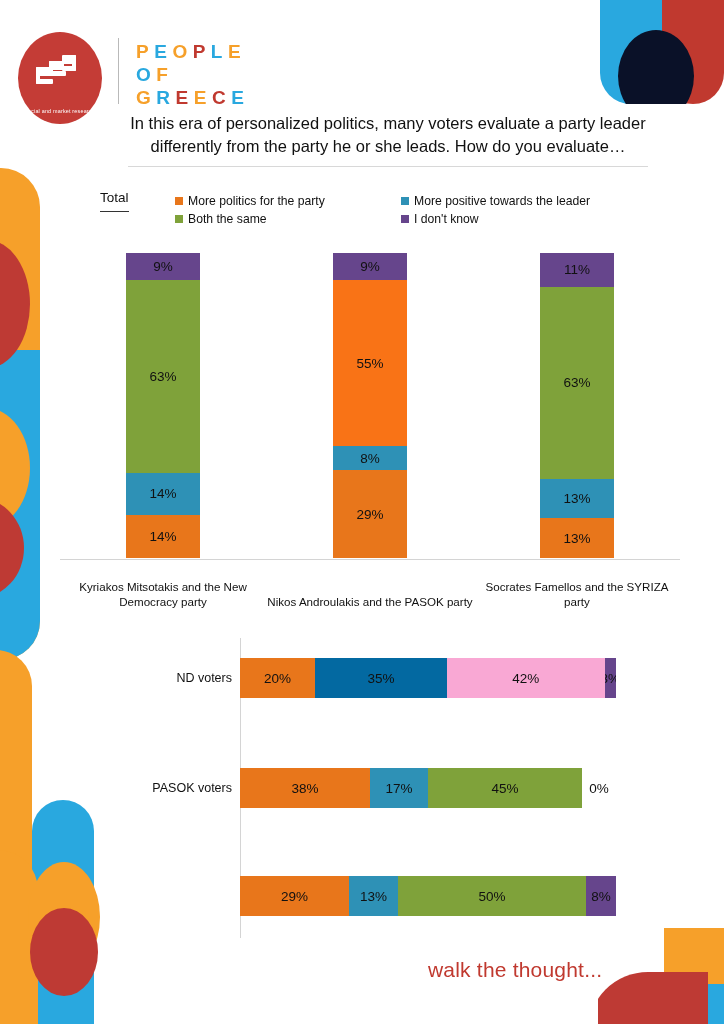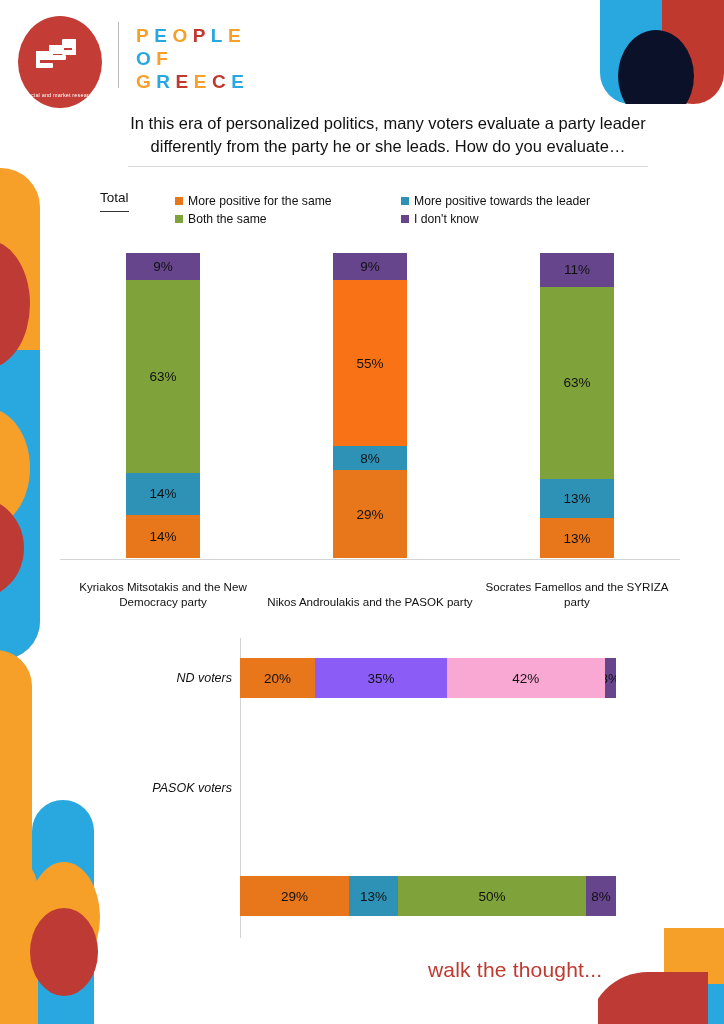--- a/index.html
+++ b/index.html
@@ -33,21 +33,21 @@
   #ll-orange-ov{left:28px;top:862px;width:72px;height:110px;background:#F6A02A;border-radius:50%;}
   #ll-red{left:30px;top:908px;width:68px;height:88px;background:#BE3A34;border-radius:50%;}
 
   
   #br-wrap{right:0;bottom:0;width:126px;height:96px;overflow:hidden;}
   #br-orange{position:absolute;right:0;top:-58px;width:60px;height:118px;background:#F6A02A;border-radius:30px 30px 0 0;}
   #br-blue{position:absolute;right:0;top:56px;width:60px;height:90px;background:#29A8DF;}
   #br-red{position:absolute;right:16px;top:44px;width:120px;height:120px;background:#BE3A34;border-radius:60px 0 0 0;}
 
   
-  #header{position:absolute;left:0;top:0;width:724px;height:112px;}
+  #header{position:absolute;left:0;top:16px;width:724px;height:112px;}
   #logo-badge{position:absolute;left:18px;top:16px;width:84px;height:92px;background:#C43C36;border-radius:50%;
               display:flex;flex-direction:column;align-items:center;justify-content:flex-end;padding-bottom:9px;box-sizing:border-box;}
   #logo-mark{position:absolute;left:50%;top:20px;transform:translateX(-50%);}
   #logo-sub{font-size:5.4px;line-height:7px;color:#ffffff;text-align:center;letter-spacing:.2px;width:70px;}
   #logo-divider{position:absolute;left:118px;top:22px;width:1px;height:66px;background:#b9b9b9;}
   #wordmark{position:absolute;left:136px;top:24px;line-height:23px;}
   .wm-row{font-size:19px;font-weight:bold;letter-spacing:5.5px;white-space:nowrap;}
   .wm-l{display:inline-block;}
 
   
@@ -72,21 +72,21 @@
         box-sizing:border-box;}
   .vaxis{position:absolute;left:0;bottom:55px;width:100%;height:1px;background:#d4d4d4;}
   .vcat{position:absolute;left:0;bottom:6px;width:100%;text-align:center;font-size:11.6px;
         line-height:15px;color:#111;}
 
   
   #hchart{position:absolute;left:140px;top:638px;width:530px;height:300px;}
   #haxis{position:absolute;left:100px;top:0;width:1px;height:300px;background:#d4d4d4;}
   .hrow{position:absolute;left:0;width:530px;height:40px;}
   .hlabel{position:absolute;left:0;top:0;width:92px;height:40px;display:flex;align-items:center;
-          justify-content:flex-end;font-size:12.5px;color:#111;font-style:italic;}
+          justify-content:flex-end;font-size:12.5px;color:#111;}
   .hbar{position:absolute;left:100px;top:0;width:376px;height:40px;display:flex;}
   .hseg{display:flex;align-items:center;justify-content:center;font-size:13.5px;color:#111;
         box-sizing:border-box;overflow:hidden;}
 
   
   #tagline{position:absolute;left:428px;top:958px;font-size:21px;color:#C0392F;letter-spacing:.2px;}
 </style>
 </head>
 <body>
 
@@ -148,21 +148,21 @@
   </div>
 </div>
 
 <div id="title">In this era of personalized politics, many voters evaluate a party leader differently from the party he or she leads. How do you evaluate…</div>
 <div id="title-rule"></div>
 
 <div id="total-label">Total</div>
 <div id="legend">
   <div class="lg-item">
     <span class="lg-sw" style="background:#E8761B"></span>
-    <span>More positive for the same</span>
+    <span>More politics for the party</span>
   </div>
   <div class="lg-item">
     <span class="lg-sw" style="background:#2E91B6"></span>
     <span>More positive towards the leader</span>
   </div>
   <div class="lg-item">
     <span class="lg-sw" style="background:#7FA23A"></span>
     <span>Both the same</span>
   </div>
   <div class="lg-item">
@@ -205,28 +205,34 @@
   </div>
 </div>
 
 <div id="hchart">
   <div id="haxis"></div>
 
   <div class="hrow" style="top:20px">
     <div class="hlabel">ND voters</div>
     <div class="hbar">
       <div class="hseg" style="background:#E8761B;flex:20">20%</div>
-      <div class="hseg" style="background:#8b5cf6;flex:35">35%</div>
+      <div class="hseg" style="background:#0369a1;flex:35">35%</div>
       <div class="hseg" style="background:#f9a8d4;flex:42">42%</div>
       <div class="hseg" style="background:#66458C;flex:3">3%</div>
     </div>
   </div>
 
   <div class="hrow" style="top:130px">
     <div class="hlabel">PASOK voters</div>
+    <div class="hbar">
+      <div class="hseg" style="background:#E8761B;flex:38">38%</div>
+      <div class="hseg" style="background:#2E91B6;flex:17">17%</div>
+      <div class="hseg" style="background:#7FA23A;flex:45">45%</div>
+      <div class="hseg" style="background: transparent; flex: 0 0 34px; color: rgb(17, 17, 17);">0%</div>
+    </div>
   </div>
 
   <div class="hrow" style="top:238px">
     <div class="hbar">
       <div class="hseg" style="background:#E8761B;flex:29">29%</div>
       <div class="hseg" style="background:#2E91B6;flex:13">13%</div>
       <div class="hseg" style="background:#7FA23A;flex:50">50%</div>
       <div class="hseg" style="background:#66458C;flex:8">8%</div>
     </div>
   </div>

